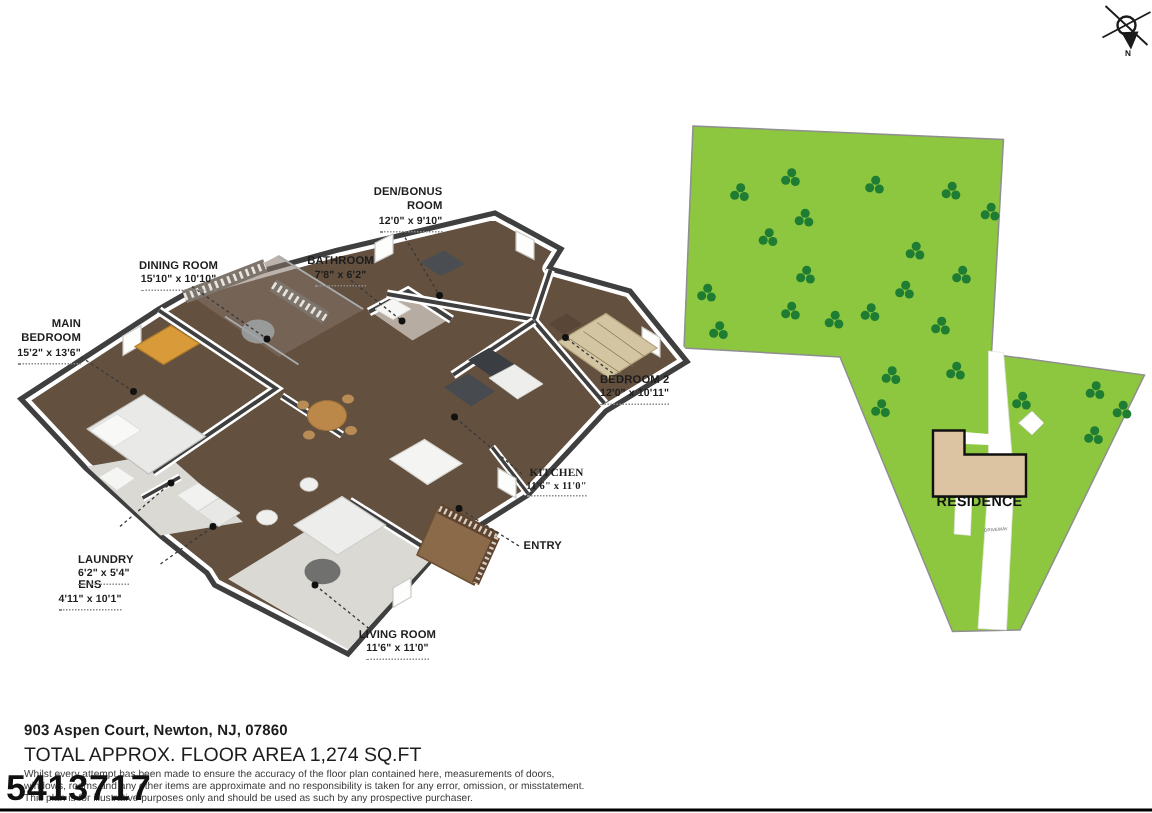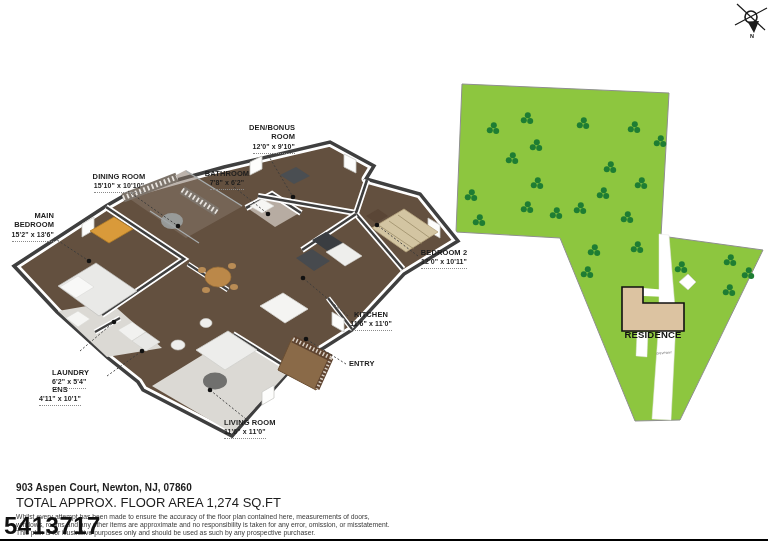--- a/index.html
+++ b/index.html
@@ -311,40 +311,40 @@
     <span class="dims">15'10" x 10'10"</span>
   </div>
   <div class="label" style="left:239px;top:123px;width:56px;text-align:right;">
     <span class="room-name">DEN/BONUS ROOM</span>
     <span class="dims">12'0" x 9'10"</span>
   </div>
   <div class="label" style="left:193px;top:169px;width:68px;text-align:center;">
     <span class="room-name">BATHROOM</span>
     <span class="dims">7'8" x 6'2"</span>
   </div>
-  <div class="label" style="left:400px;top:248px;width:88px;text-align:center;">
+  <div class="label" style="left:400px;top:248px;width:88px;text-align:left;">
     <span class="room-name">BEDROOM 2</span>
     <span class="dims">12'0" x 10'11"</span>
   </div>
-  <div class="label" style="left:332px;top:310px;width:78px;text-align:center;">
+  <div class="label" style="left:332px;top:310px;width:78px;text-align:center;font-family:Liberation Serif, serif;">
     <span class="room-name">KITCHEN</span>
     <span class="dims">11'6" x 11'0"</span>
   </div>
   <div class="label" style="left:28px;top:337px;width:64px;text-align:center;margin-top:48px;">
     <span class="room-name">ENS</span>
     <span class="dims">4'11" x 10'1"</span>
   </div>
   <div class="label" style="left:52px;top:368px;width:72px;text-align:left;">
     <span class="room-name">LAUNDRY</span>
     <span class="dims">6'2" x 5'4"</span>
   </div>
   <div class="label" style="left:349px;top:359px;width:44px;text-align:left;">
     <span class="room-name">ENTRY</span>
   </div>
-  <div class="label" style="left:224px;top:418px;width:82px;text-align:left;">
+  <div class="label" style="left:224px;top:418px;width:82px;text-align:center;">
     <span class="room-name">LIVING ROOM</span>
     <span class="dims">11'6" x 11'0"</span>
   </div>
 
   <div class="residence-label">RESIDENCE</div>
   <div class="driveway-label">DRIVEWAY</div>
   <div class="north-label">N</div>
 
   <div class="footer">
     <div class="address">903 Aspen Court, Newton, NJ, 07860</div>

